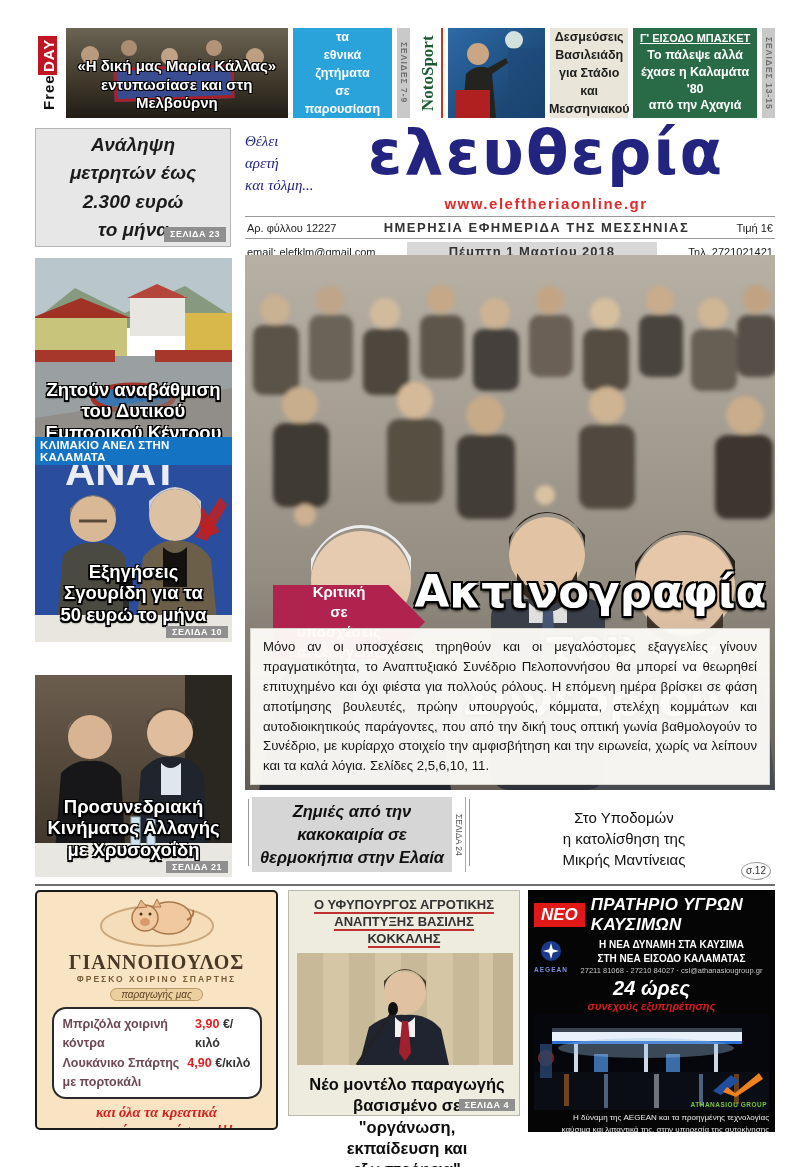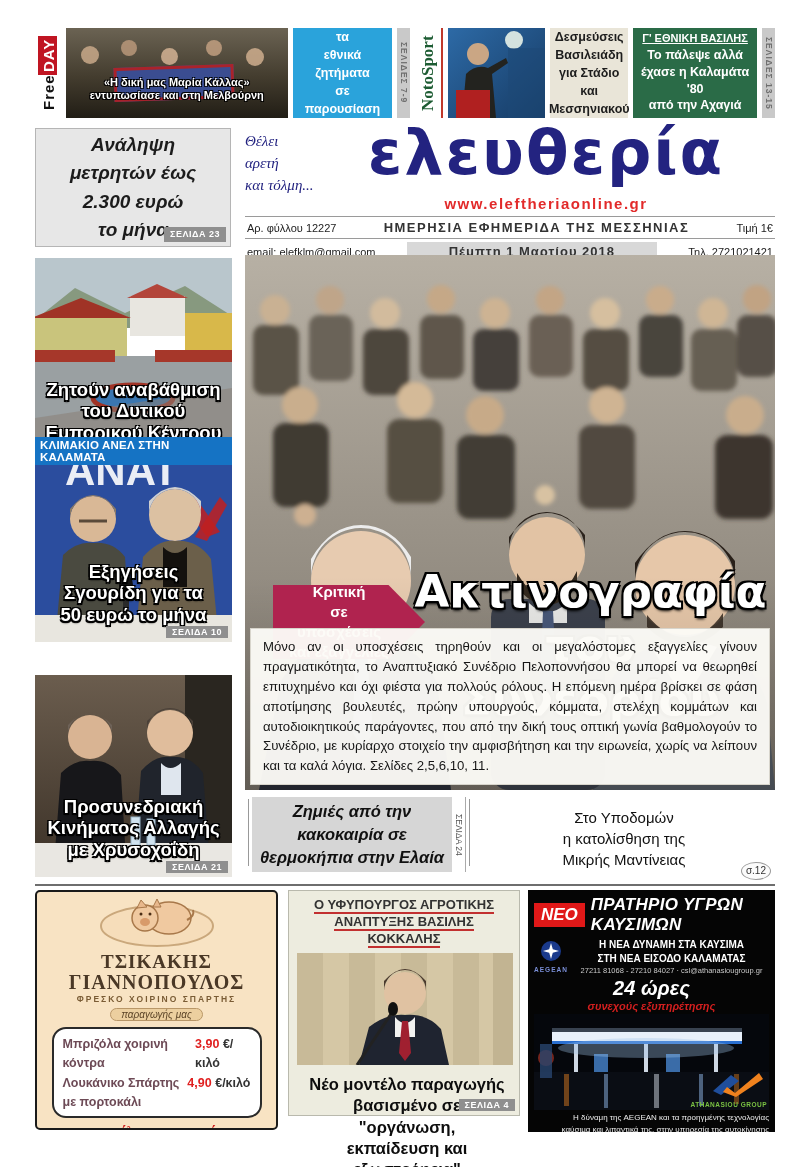--- a/index.html
+++ b/index.html
@@ -12,22 +12,22 @@
   .topbar { position:absolute; left:35px; top:28px; width:740px; height:90px; display:flex; gap:5px; }
   .freeday { width:26px; height:90px; display:flex; align-items:center; justify-content:center;
              writing-mode:vertical-rl; transform:rotate(180deg); font-weight:bold; font-size:15px; }
   .freeday .free { color:#111; letter-spacing:1px; }
   .freeday .day { background:#c01522; color:#fff; padding:3px 1px; letter-spacing:1px; }
   .tp-photo { position:relative; overflow:hidden; }
   .callas { width:222px; background:linear-gradient(180deg,#6b6353 0%,#433c2e 55%,#211d15 100%); }
   .callas .banner { position:absolute; left:48px; top:38px; width:120px; height:34px;
                     background:#3a4f9c; border:3px solid #b5202a; transform:rotate(-2deg); opacity:.9; }
   .callas .crowd-dot { position:absolute; border-radius:50%; opacity:.85; }
-  .tp-caption { position:absolute; left:2px; right:2px; bottom:15px; text-align:center; color:#fff;
-                font-weight:bold; font-size:11px; line-height:1.25;
+  .tp-caption { position:absolute; left:2px; right:2px; bottom:5px; text-align:center; color:#fff;
+                font-weight:bold; font-size:15px; line-height:1.25;
                 text-shadow:-1px -1px 0 #000,1px -1px 0 #000,-1px 1px 0 #000,1px 1px 0 #000; }
   .bluebox { width:100px; background:#2aa3db; color:#fff; font-weight:bold; font-size:12.5px;
              display:flex; align-items:center; justify-content:center; text-align:center; line-height:1.45; padding:4px; }
   .vstrip { width:13px; background:#c9c9c9; color:#6f6f6f; font-size:8.5px; font-weight:bold;
             writing-mode:vertical-rl; display:flex; align-items:center; justify-content:center; letter-spacing:1px; }
   .notosport { width:28px; background:#fff; display:flex; align-items:center; justify-content:center;
                writing-mode:vertical-rl; transform:rotate(180deg);
                font-family:"Liberation Serif", serif; font-weight:bold; font-size:17px; color:#1d5c33;
                border-left:2px solid #c0392b; }
   .speaker { width:97px; background:linear-gradient(135deg,#2d6aa6 0%,#163a63 100%); }
@@ -176,21 +176,21 @@
         <rect x="60" y="20" width="37" height="70" fill="#1d4876" opacity=".55"></rect>
       </svg>
     </div>
 
     <div class="beigebox pre">Δεσμεύσεις
 Βασιλειάδη
 για Στάδιο και
 Μεσσηνιακού</div>
 
     <div class="greenbox">
-      <span class="kick">Γ' ΕΘΝΙΚΗ ΒΑΣΙΛΗΣ</span>
+      <span class="kick">Γ' ΕΙΣΟΔΟ ΜΠΑΣΚΕΤ</span>
       <span class="txt pre">Το πάλεψε αλλά
 έχασε η Καλαμάτα '80
 από την Αχαγιά</span>
     </div>
 
     <div class="vstrip">ΣΕΛΙΔΕΣ 13-15</div>
   </div>
 
   <div class="promo">
     <span class="pre">Ανάληψη
@@ -399,21 +399,20 @@
       <ellipse cx="60" cy="30" rx="56" ry="20" fill="#f6ddba" stroke="#caa87c" stroke-width="2"></ellipse>
       <ellipse cx="72" cy="22" rx="22" ry="16" fill="#f0c9a0" stroke="#a8784a" stroke-width="1.5"></ellipse>
       <circle cx="48" cy="22" r="13" fill="#f0c9a0" stroke="#a8784a" stroke-width="1.5"></circle>
       <polygon points="40,12 44,4 50,11" fill="#e8b88c" stroke="#a8784a"></polygon>
       <polygon points="56,11 60,3 64,11" fill="#e8b88c" stroke="#a8784a"></polygon>
       <ellipse cx="48" cy="26" rx="5" ry="4" fill="#d89a6a"></ellipse>
       <circle cx="44" cy="18" r="1.5" fill="#4a2d14"></circle>
         <circle cx="53" cy="18" r="1.5" fill="#4a2d14"></circle>
       <path d="M90 24 Q98 20 96 14" stroke="#a8784a" fill="none" stroke-width="2"></path>
     </svg>
-    <div class="brand b1">ΤΣΙΚΑΚΗΣ</div>
     <div class="brand b2">ΓΙΑΝΝΟΠΟΥΛΟΣ</div>
     <div class="arc">ΦΡΕΣΚΟ ΧΟΙΡΙΝΟ ΣΠΑΡΤΗΣ</div>
     <div><span class="ribbon">παραγωγής μας</span></div>
     <div class="pricebox">
       <div class="prow">
         <span>Μπριζόλα χοιρινή κόντρα</span>
         <span><span class="price">3,90</span> <span class="unit">€/κιλό</span></span>
       </div>
       <div class="prow">
         <span>Λουκάνικο Σπάρτης</span>

